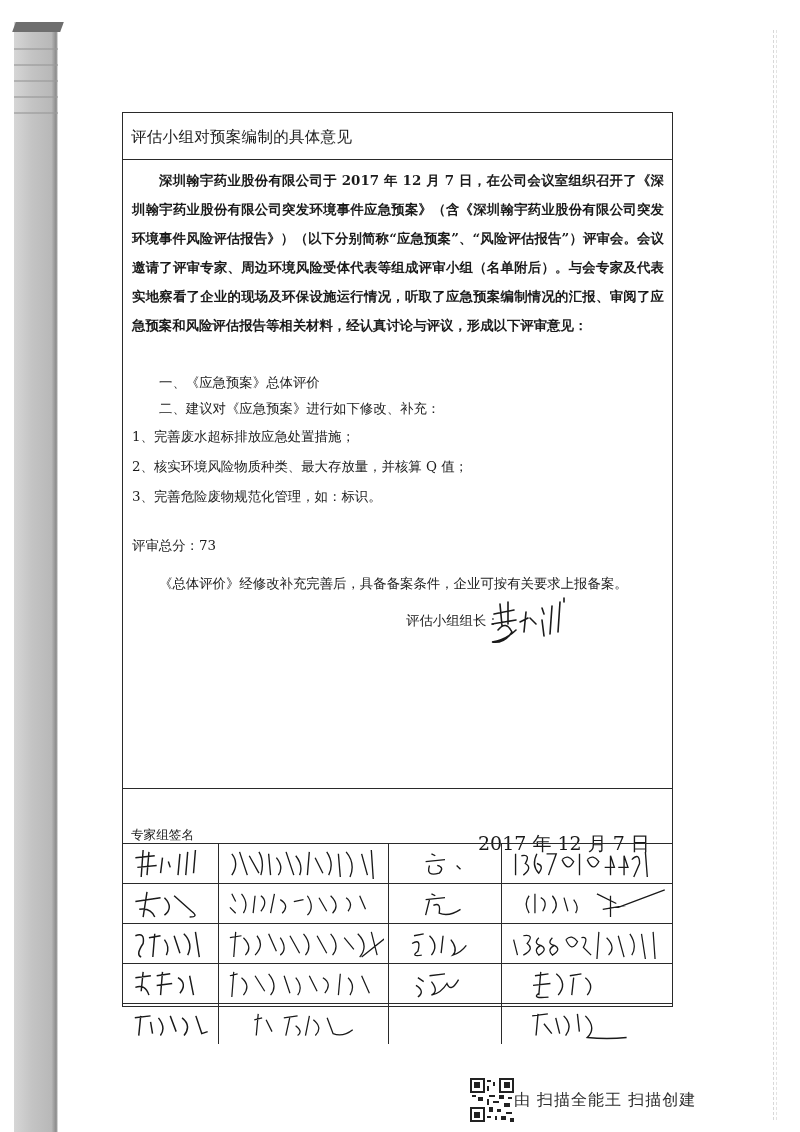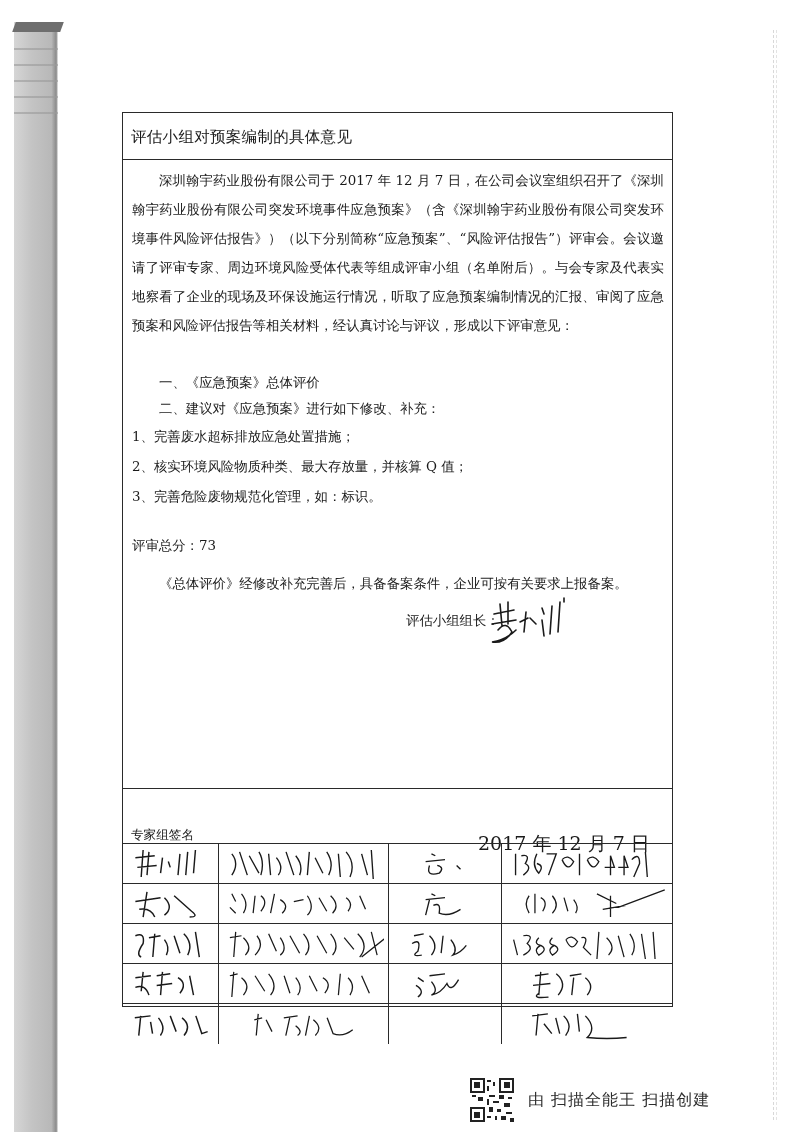--- a/index.html
+++ b/index.html
@@ -26,21 +26,21 @@
     .form {
       position: absolute; left: 122px; top: 112px; width: 551px; height: 895px;
       border: 1.6px solid #2a2a2a;
     }
     .title-row {
       height: 47px; border-bottom: 1.4px solid #2a2a2a;
       padding: 14px 0 16px 8px; font-size: 15.5px; letter-spacing: 0.3px;
     }
     .body { position: relative; padding: 6px 8px 0 9px; font-size: 13.4px; }
     .para { line-height: 29px; text-align: justify; }
-    .indent { text-indent: 27px; }
+    .indent { text-indent: 27px; font-weight: bold; }
     .gap { height: 30px; }
     .h1 { line-height: 26px; padding-left: 27px; }
     .h2 { line-height: 26px; padding-left: 27px; }
     .item { line-height: 30px; }
     .score { margin-top: 22px; line-height: 24px; }
     .closing { margin-top: 14px; line-height: 24px; text-indent: 27px; }
     .leader-row { position: relative; height: 56px; }
     .leader-label { position: absolute; left: 274px; top: 16px; }
     .signature { position: absolute; left: 354px; top: 0px; width: 80px; height: 52px; }
     .date { position: absolute; left: 319px; top: 718px; font-size: 19px; margin-left: 36px; }
@@ -53,21 +53,21 @@
     table.sign-table { width: 100%; border-collapse: collapse; }
     table.sign-table td { border-top: 1.3px solid #2a2a2a; height: 40px; padding: 0; position: relative; }
     table.sign-table td + td { border-left: 1.3px solid #2a2a2a; }
     .hw { position: absolute; left: 4px; top: 4px; right: 4px; bottom: 4px; }
     .hw svg { width: 100%; height: 100%; }
 
     
     .footer { position: absolute; left: 470px; top: 1078px; height: 44px; display: flex; align-items: center; }
     .qr { width: 44px; height: 44px; position: relative; background: #fff; }
     .qr svg { width: 44px; height: 44px; }
-    .footer-text { margin-left: 14px; font-family: "DejaVu Sans", sans-serif; font-size: 16px; color: #2c2c2c; letter-spacing: 1px; }
+    .footer-text { font-family: "DejaVu Sans", sans-serif; font-size: 16px; color: #2c2c2c; letter-spacing: 1px; }
   </style>
 </head>
 <body>
 
 <div class="edge-strip">
   <div class="top-cap"></div>
   <div class="lines"></div>
 </div>
 <div class="right-faint"></div>
 

